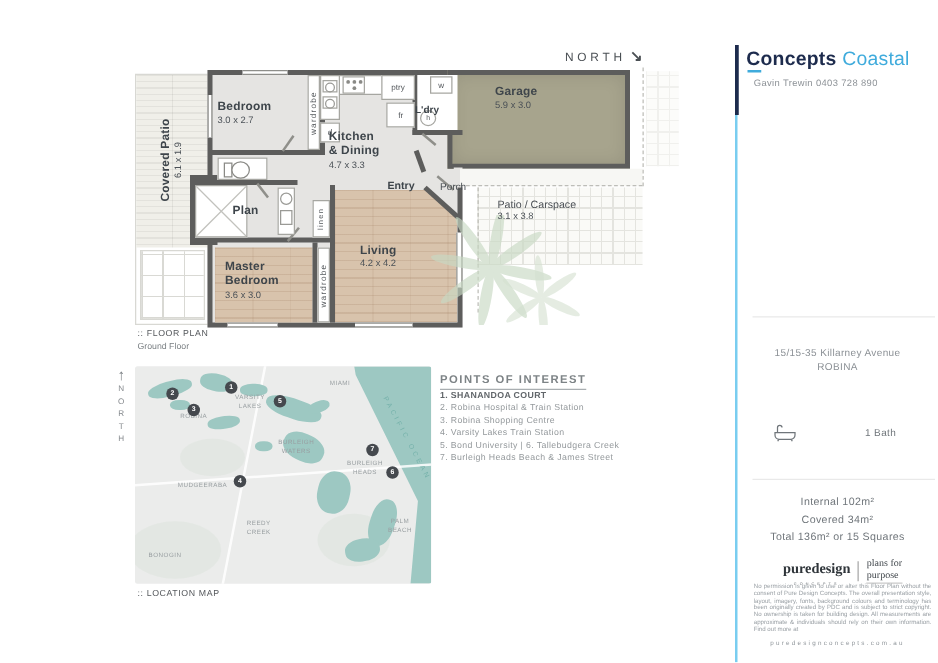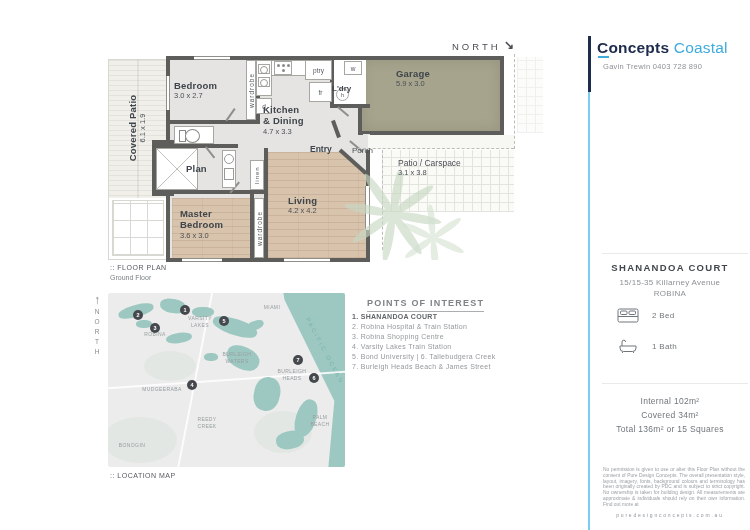--- a/index.html
+++ b/index.html
@@ -37,21 +37,21 @@
   .map{position:absolute;left:108px;top:293px;width:237px;height:174px;background:#ebeceb;overflow:hidden;border-radius:2px;}
   .lake{position:absolute;background:#9dc8c2;border-radius:45%;}
   .veg{position:absolute;background:#e0e6e0;border-radius:50%;opacity:.7;}
   .road{position:absolute;background:#fff;opacity:.85;}
   .mlbl{position:absolute;font-size:5px;letter-spacing:.4px;color:#989ea1;white-space:pre-line;text-align:center;line-height:1.35;transform:translate(-50%,-50%);}
   .ocean-lbl{position:absolute;font-size:5.5px;letter-spacing:2.5px;color:#76b2ab;transform:translate(-50%,-50%) rotate(62deg);white-space:nowrap;}
   .mk{position:absolute;width:10px;height:10px;border-radius:50%;background:#45494e;color:#fff;font-size:5.5px;font-weight:700;
       display:flex;align-items:center;justify-content:center;}
   
   .poi-title{position:absolute;left:352px;top:298px;font-size:9px;font-weight:700;letter-spacing:1.2px;color:#7d8386;
-      border-bottom:1px solid #a9aeb1;padding-bottom:3px;margin-left:15px;}
+      border-bottom:1px solid #a9aeb1;padding-bottom:3px;}
   .poi-item{position:absolute;left:352px;width:230px;font-size:7px;color:#94999c;letter-spacing:.3px;}
   .poi-item.first{font-weight:700;color:#61666a;}
   
   .navy-bar{position:absolute;left:588px;top:36px;width:3px;height:56px;background:#1d2b4d;}
   .blue-line{position:absolute;left:588px;top:92px;width:2px;height:438px;background:#79cdf0;}
   .brand{position:absolute;left:597px;top:39px;font-size:15.5px;letter-spacing:.2px;white-space:nowrap;}
   .brand .b1{font-weight:700;color:#1d2b4d;}
   .brand .b2{font-weight:400;color:#3fabdc;}
   .brand-underline{position:absolute;left:598px;top:56px;width:11px;height:2px;background:#3fabdc;}
   .agent{position:absolute;left:603px;top:62px;font-size:7.5px;color:#8c9196;letter-spacing:.3px;}
@@ -315,53 +315,50 @@
   <div class="navy-bar"></div>
   <div class="blue-line"></div>
   <div class="brand">
     <span class="b1">Concepts</span>
     <span class="b2">Coastal</span>
   </div>
   <div class="brand-underline"></div>
   <div class="agent">Gavin Trewin  0403 728 890</div>
 
   <div class="shr" style="top:253px;"></div>
-  <div class="scenter prop-name" style="top:262px;">SHANANDOA COURT</div>
   <div class="scenter prop-addr" style="top:278px;">15/15-35 Killarney Avenue</div>
   <div class="scenter prop-addr" style="top:289px;">ROBINA</div>
 
-  <div class="feat-row" style="top:308px;">
-    <span class="feat-icon">
-      <svg width="22" height="15" viewBox="0 0 22 15">
-          <g fill="none" stroke="#70767b" stroke-width="1">
-            <rect x="1" y="1" width="20" height="13" rx="1.5"></rect>
-            <rect x="3.5" y="3" width="6.5" height="3.5" rx="1"></rect>
-            <rect x="12" y="3" width="6.5" height="3.5" rx="1"></rect>
-            <line x1="1" y1="8.5" x2="21" y2="8.5"></line>
-          </g>
-        </svg>
-    </span>
-    <span class="feat-label">2 Bed</span>
-  </div>
-  <div class="feat-row" style="top:338px;">
+  <div class="feat-row" style="top:338px;gap:40px;">
     <span class="feat-icon">
       <svg width="20" height="16" viewBox="0 0 20 16">
           <g fill="none" stroke="#70767b" stroke-width="1">
             <path d="M2 8 h16 v2 a3.5 3.5 0 0 1 -3.5 3.5 h-9 A3.5 3.5 0 0 1 2 10 z"></path>
             <path d="M4 8 V4 a1.8 1.8 0 0 1 3.6 0"></path>
             <line x1="5" y1="13.5" x2="4.2" y2="15"></line>
             <line x1="15" y1="13.5" x2="15.8" y2="15"></line>
           </g>
         </svg>
     </span>
     <span class="feat-label">1 Bath</span>
   </div>
 
   <div class="shr" style="top:383px;"></div>
   <div class="scenter area-line" style="top:396px;">Internal 102m²</div>
   <div class="scenter area-line" style="top:410px;">Covered 34m²</div>
   <div class="scenter area-line" style="top:424px;">Total 136m² or 15 Squares</div>
 
+  <div class="logo-row">
+    <span style="display:inline-block;text-align:center;">
+      <span class="logo-main">puredesign</span>
+      <span class="logo-sub" style="display:block;">CONCEPTS</span>
+    </span>
+    <span class="logo-div"></span>
+    <span class="logo-right">
+      <span style="display:block;">plans for</span>
+      <span style="display:block;">purpose</span>
+    </span>
+  </div>
 
   <div class="disclaimer">No permission is given to use or alter this Floor Plan without the consent of Pure Design Concepts. The overall presentation style, layout, imagery, fonts, background colours and terminology has been originally created by PDC and is subject to strict copyright. No ownership is taken for building design. All measurements are approximate &amp; individuals should rely on their own information. Find out more at</div>
   <div class="website">puredesignconcepts.com.au</div>
 
 </div>
 
 </body></html>

